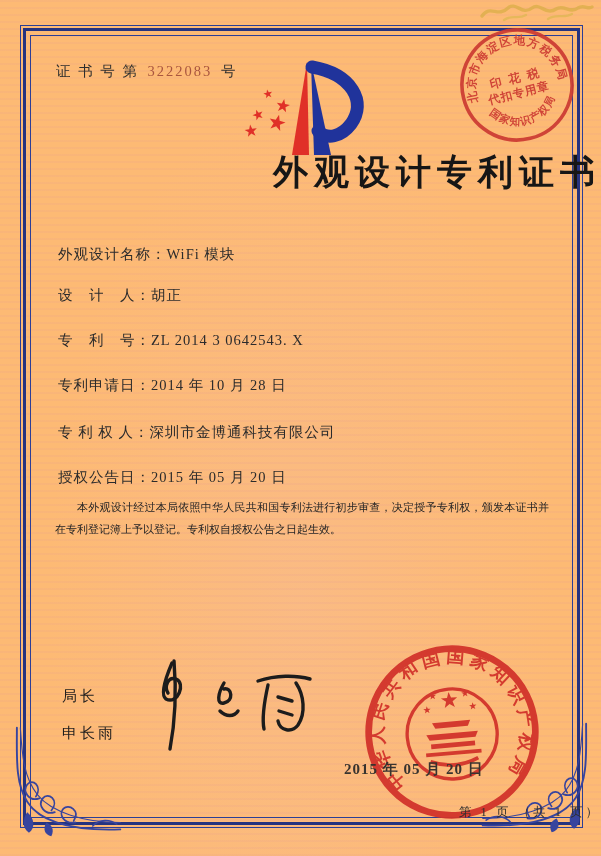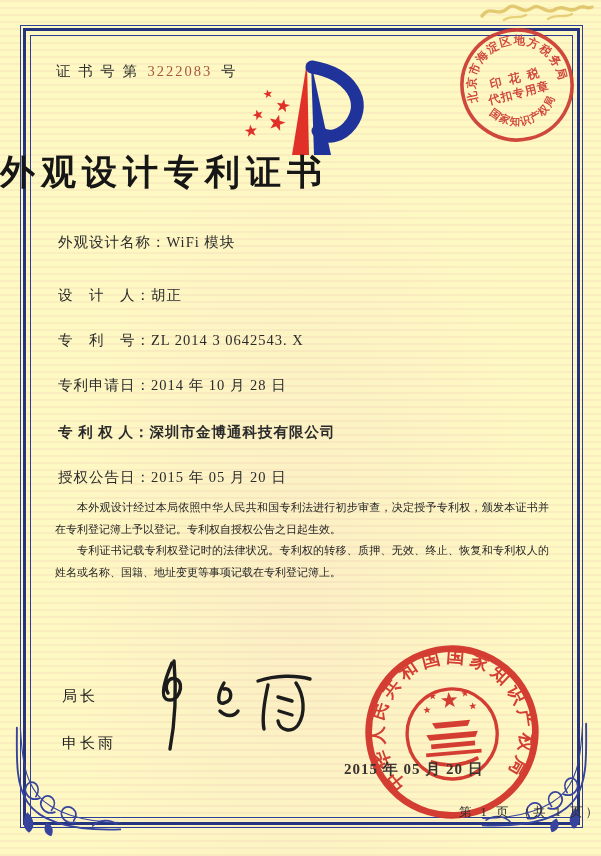--- a/index.html
+++ b/index.html
@@ -1,53 +1,53 @@
 <!DOCTYPE html>
 <html><head>
 <meta charset="utf-8">
 <style>
   html,body{margin:0;padding:0;background:#888;}
   .page{
     position:relative;width:601px;height:856px;overflow:hidden;
-    background:#fef9c3;
+    background:#fdba74;
     font-family:"Liberation Serif", serif;
     color:#262626;
   }
   .stripes{
     position:absolute;inset:0;pointer-events:none;
     background:
       repeating-linear-gradient(180deg, rgba(216,138,158,0.10) 0 2px, rgba(255,255,255,0) 2px 7px),
       radial-gradient(ellipse at 50% 70%, rgba(238,190,200,0.18), rgba(255,255,255,0) 60%);
   }
   .frame{position:absolute;left:20px;top:25px;width:561px;height:801px;border:1.5px solid #2c3e96;}
   .frame-mid{position:absolute;inset:2px;border:3px solid #26337f;}
   .frame-inner{position:absolute;inset:4px;border:1px solid #2c3e96;}
   .cert-no{
     position:absolute;left:56px;top:62px;font-size:14.5px;letter-spacing:2px;color:#2e2e2e;
   }
   .cert-no .num{color:#a9553f;padding:0 3px;}
   .logo{position:absolute;left:234px;top:58px;width:152px;height:102px;}
   .title{
-    position:absolute;left:0;top:149px;width:100%;text-align:left;
+    position:absolute;left:0;top:149px;width:100%;text-align:right;
     font-size:35px;font-weight:bold;letter-spacing:6px;color:#161616;
   }
   .tax-stamp{position:absolute;left:457px;top:25px;width:120px;height:120px;transform:rotate(-14deg);opacity:0.92;}
   .handwriting{position:absolute;left:478px;top:0px;width:118px;height:24px;opacity:0.6;}
   .fields{position:absolute;left:58px;top:233px;width:480px;}
   .field-row{position:absolute;left:0;white-space:nowrap;font-size:14.5px;color:#2b2b2b;}
   .field-row .lbl{letter-spacing:1px;}
   .field-row .val{letter-spacing:1px;}
-  .f0{top:0px;text-align:center;} .f1{top:53px;} .f2{top:98px;} .f3{top:143px;} .f4{top:190px;font-weight:bold;} .f5{top:235px;text-align:center;}
+  .f0{top:12px;text-align:center;} .f1{top:53px;} .f2{top:98px;} .f3{top:143px;} .f4{top:190px;} .f5{top:235px;text-align:center;}
   .body-text{
     position:absolute;left:55px;top:497px;width:494px;
     font-size:11px;line-height:21.5px;text-align:justify;color:#242424;
   }
   .body-text p{margin:0;text-indent:2em;}
   .signer{position:absolute;left:62px;top:687px;font-family:Liberation Sans, sans-serif;font-size:15px;letter-spacing:3px;color:#1d1d1d;}
-  .signer .name{display:block;margin-top:28px;}
+  .signer .name{display:block;margin-top:18px;}
   .signature{position:absolute;left:138px;top:655px;width:190px;height:100px;}
   .sipo-seal{position:absolute;left:361px;top:641px;width:182px;height:182px;transform:rotate(-5deg);opacity:0.95;}
   .issue-date{
     position:absolute;left:344px;top:760px;font-size:15px;letter-spacing:1px;
     color:#38332f;font-weight:bold;z-index:5;
   }
   .footer{
     position:absolute;left:0;top:804px;width:100%;text-align:right;
     font-size:12.5px;letter-spacing:3px;color:#2e2e2e;
   }
@@ -128,21 +128,20 @@
     <div class="field-row f4">
       <span class="lbl">专 利 权 人：</span><span class="val">深圳市金博通科技有限公司</span>
     </div>
     <div class="field-row f5">
       <span class="lbl">授权公告日：</span><span class="val">2015 年 05 月 20 日</span>
     </div>
   </div>
 
   <div class="body-text">
     <p>本外观设计经过本局依照中华人民共和国专利法进行初步审查，决定授予专利权，颁发本证书并在专利登记簿上予以登记。专利权自授权公告之日起生效。</p>
-    <p>专利证书记载专利权登记时的法律状况。专利权的转移、质押、无效、终止、恢复和专利权人的姓名或名称、国籍、地址变更等事项记载在专利登记簿上。</p>
   </div>
 
   <div class="signer">
     <span>局长</span>
     <span class="name">申长雨</span>
   </div>
 
   <svg class="signature" viewBox="0 0 190 100">
     <g fill="none" stroke="#1c1c1c" stroke-width="3.4" stroke-linecap="round">
       <path d="M34,8 C28,22 22,40 28,44 C40,50 48,28 38,24 C30,21 26,32 30,38"></path>

